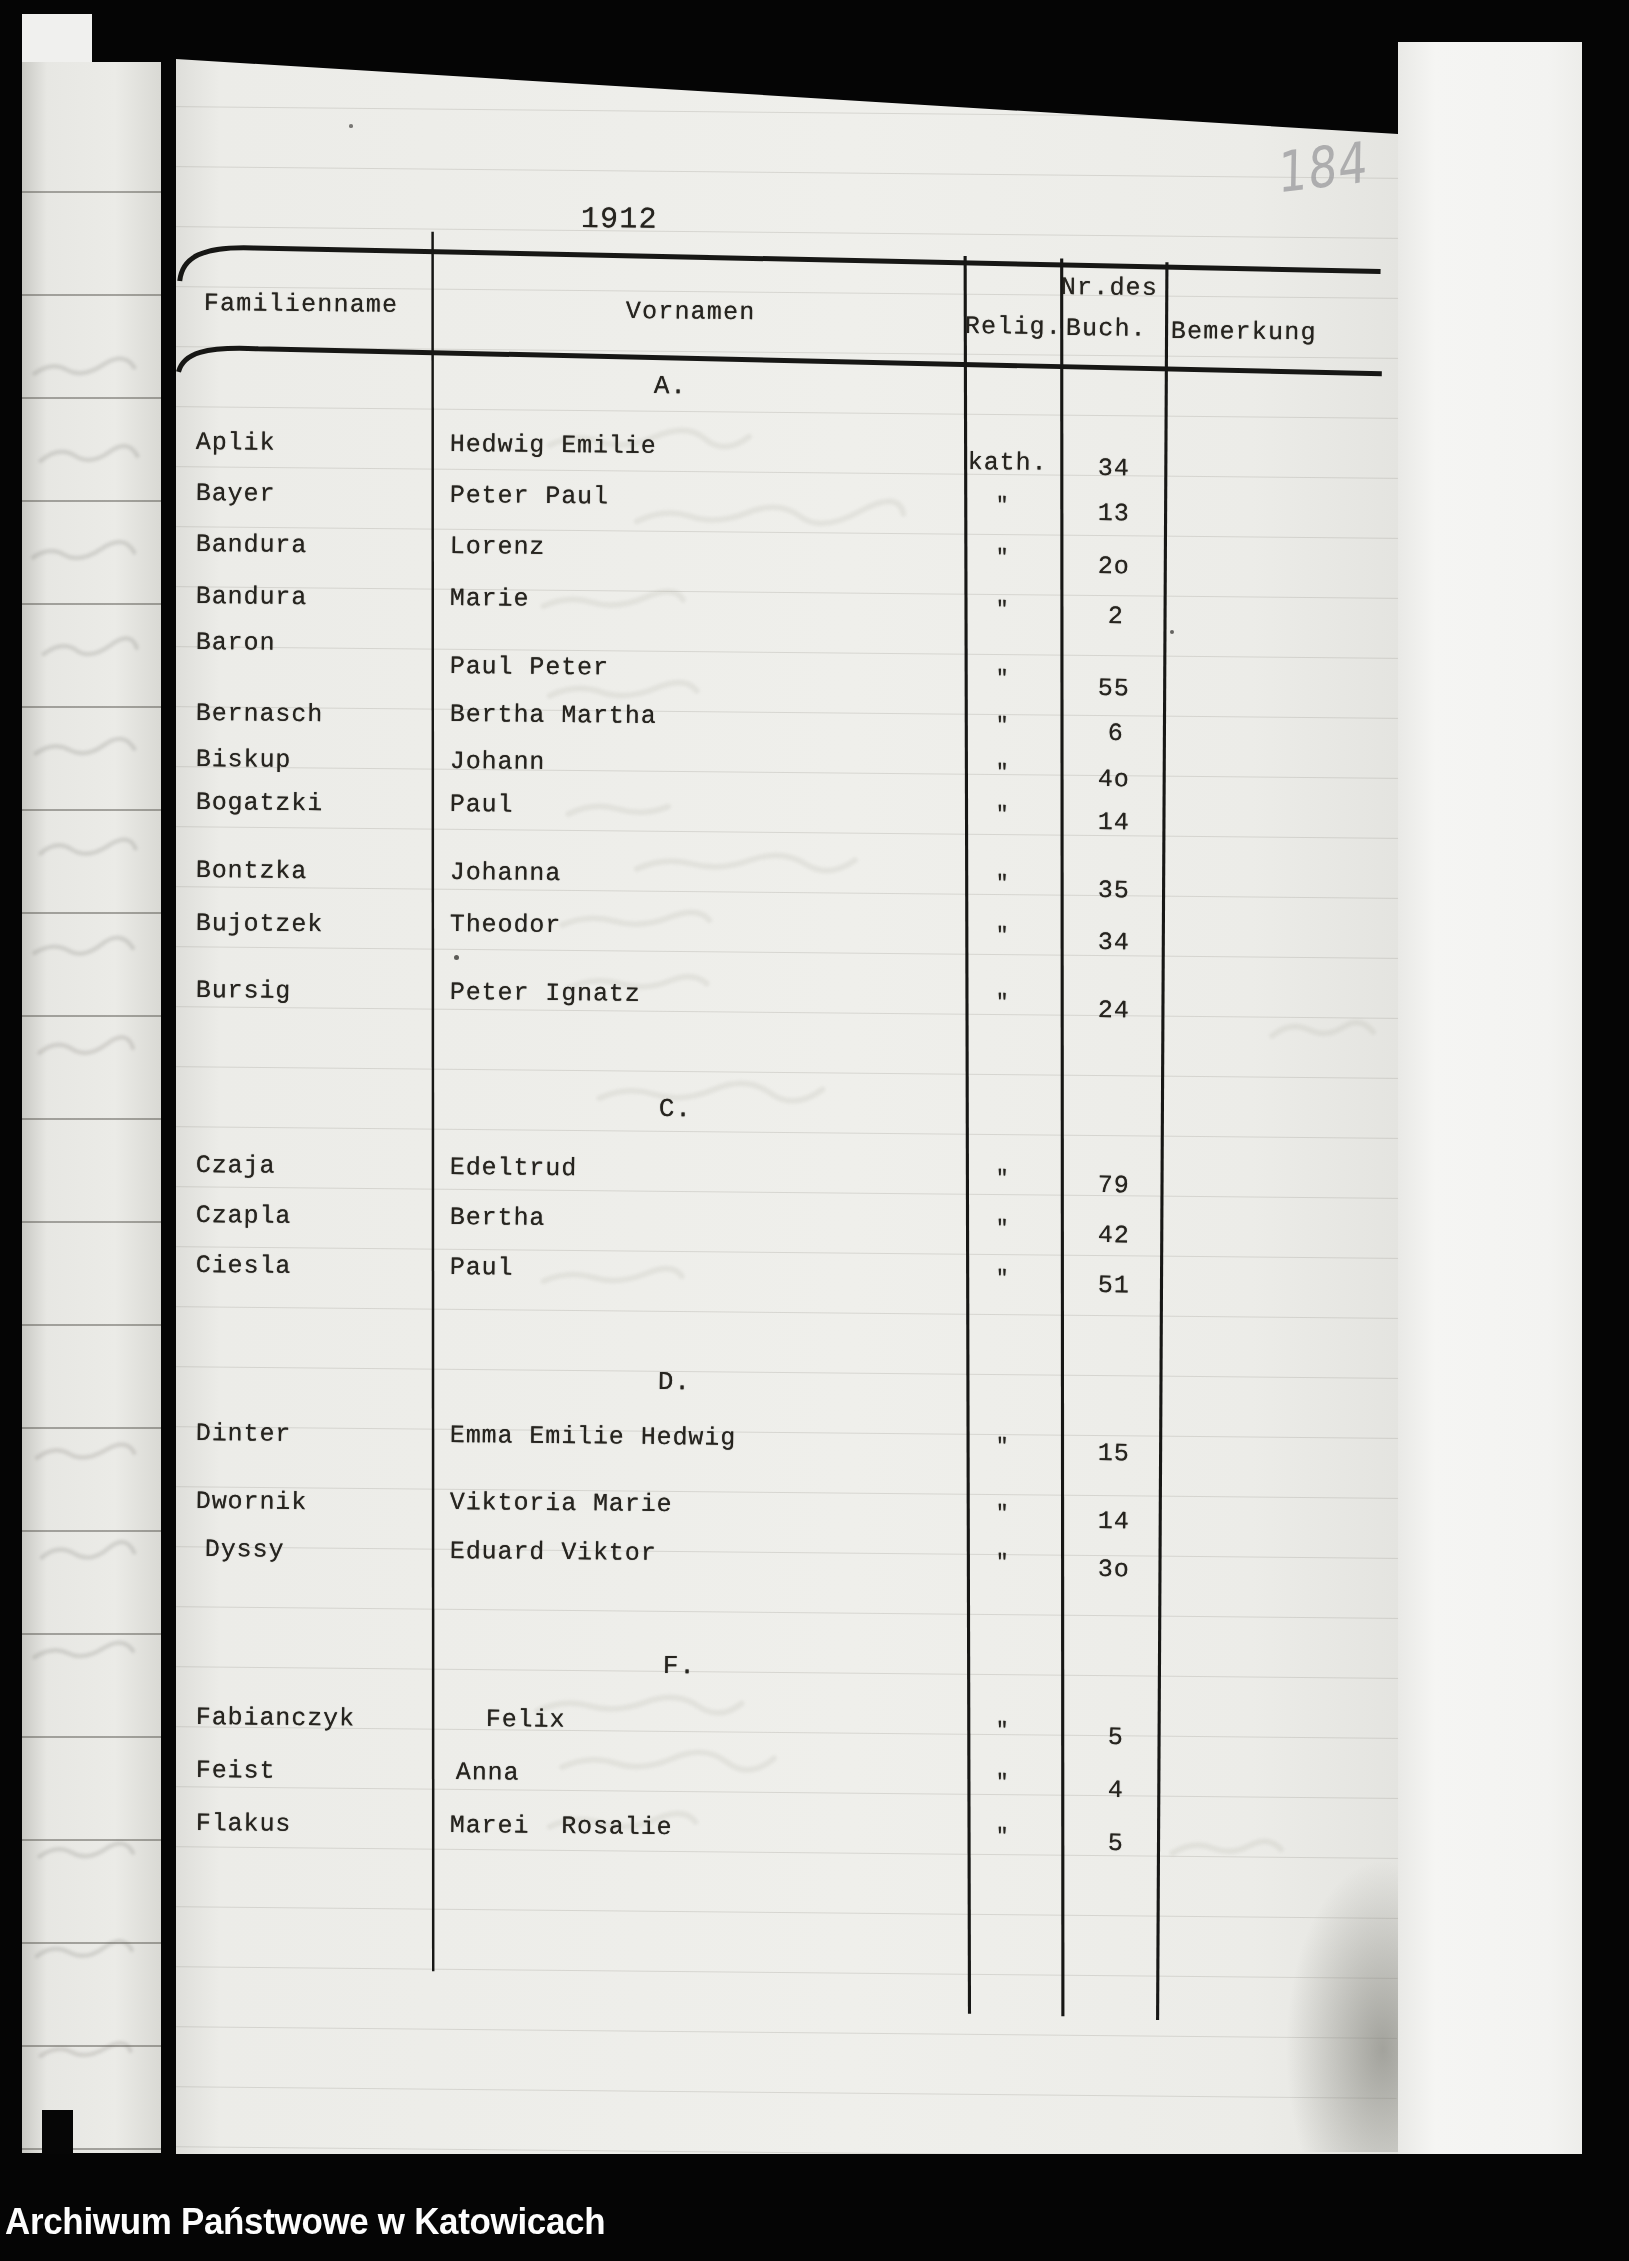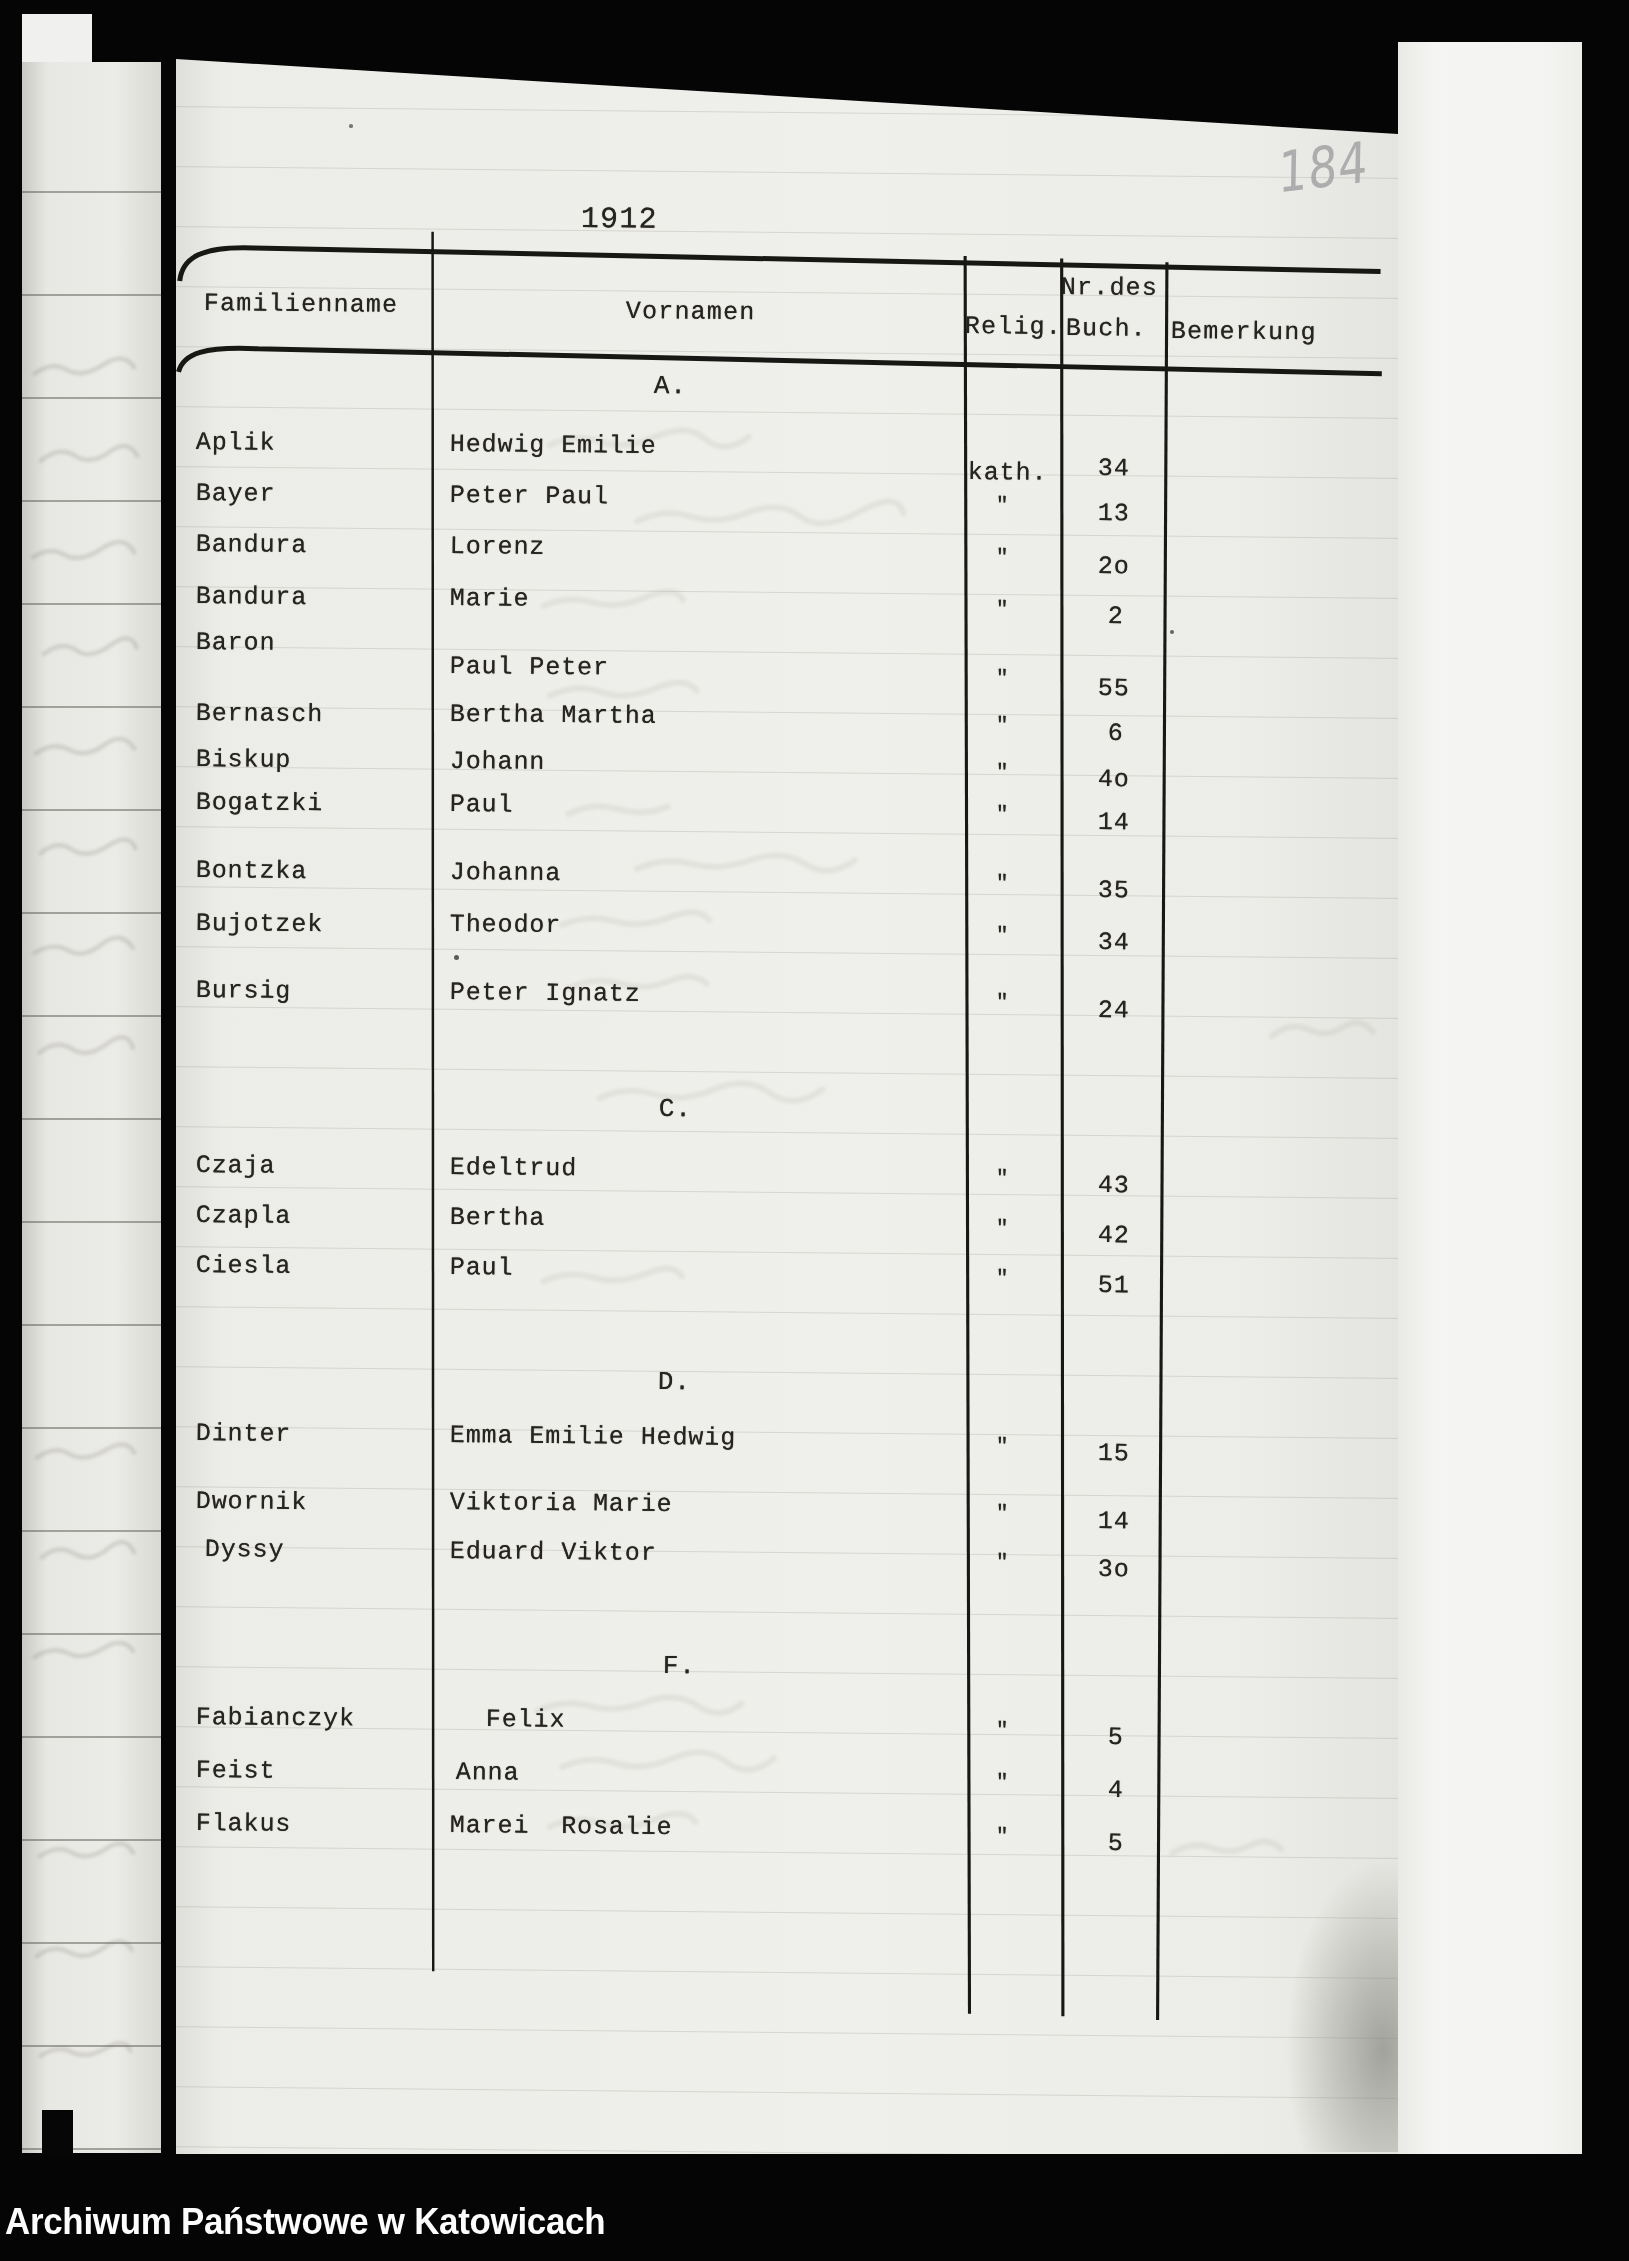--- a/index.html
+++ b/index.html
@@ -141,21 +141,21 @@
     <div class="tw header" style="left:450px;top:240px;">Vornamen</div>
     <div class="tw header" style="left:789px;top:255px;">Relig.</div>
     <div class="tw header" style="left:885px;top:216px;">Nr.des</div>
     <div class="tw header" style="left:890px;top:257px;">Buch.</div>
     <div class="tw header" style="left:995px;top:260px;">Bemerkung</div>
 
     <div id="rows-host">
         <div class="tw section-letter" style="left: 478px; top: 315px;">A.</div>
         <div class="tw cell" style="left: 20px; top: 371px;">Aplik</div>
         <div class="tw cell" style="left: 274px; top: 373px;">Hedwig Emilie</div>
-        <div class="tw cell" style="left: 792px; top: 391px; margin-top: 10px;">kath.</div>
+        <div class="tw cell" style="left: 792px; top: 391px;">kath.</div>
         <div class="tw cell" style="left: 922px; top: 397px;">34</div>
         <div class="tw cell" style="left: 20px; top: 422px;">Bayer</div>
         <div class="tw cell" style="left: 274px; top: 424px;">Peter Paul</div>
         <div class="tw ditto" style="left: 820px; top: 434px;">"</div>
         <div class="tw cell" style="left: 922px; top: 442px;">13</div>
         <div class="tw cell" style="left: 20px; top: 473px;">Bandura</div>
         <div class="tw cell" style="left: 274px; top: 475px;">Lorenz</div>
         <div class="tw ditto" style="left: 820px; top: 486px;">"</div>
         <div class="tw cell" style="left: 922px; top: 495px; font-family: Liberation Mono, monospace;">2o</div>
         <div class="tw cell" style="left: 20px; top: 525px;">Bandura</div>
@@ -187,21 +187,21 @@
         <div class="tw ditto" style="left: 820px; top: 864px;">"</div>
         <div class="tw cell" style="left: 922px; top: 871px;">34</div>
         <div class="tw cell" style="left: 20px; top: 919px;">Bursig</div>
         <div class="tw cell" style="left: 274px; top: 921px;">Peter Ignatz</div>
         <div class="tw ditto" style="left: 820px; top: 931px;">"</div>
         <div class="tw cell" style="left: 922px; top: 939px;">24</div>
         <div class="tw section-letter" style="left: 483px; top: 1038px;">C.</div>
         <div class="tw cell" style="left: 20px; top: 1094px;">Czaja</div>
         <div class="tw cell" style="left: 274px; top: 1096px;">Edeltrud</div>
         <div class="tw ditto" style="left: 820px; top: 1107px;">"</div>
-        <div class="tw cell" style="left: 922px; top: 1114px;">43</div>
+        <div class="tw cell" style="left: 922px; top: 1114px;">79</div>
         <div class="tw cell" style="left: 20px; top: 1144px;">Czapla</div>
         <div class="tw cell" style="left: 274px; top: 1146px;">Bertha</div>
         <div class="tw ditto" style="left: 820px; top: 1157px;">"</div>
         <div class="tw cell" style="left: 922px; top: 1164px;">42</div>
         <div class="tw cell" style="left: 20px; top: 1194px;">Ciesla</div>
         <div class="tw cell" style="left: 274px; top: 1196px;">Paul</div>
         <div class="tw ditto" style="left: 820px; top: 1207px;">"</div>
         <div class="tw cell" style="left: 922px; top: 1214px;">51</div>
         <div class="tw section-letter" style="left: 482px; top: 1311px;">D.</div>
         <div class="tw cell" style="left: 20px; top: 1362px;">Dinter</div>

